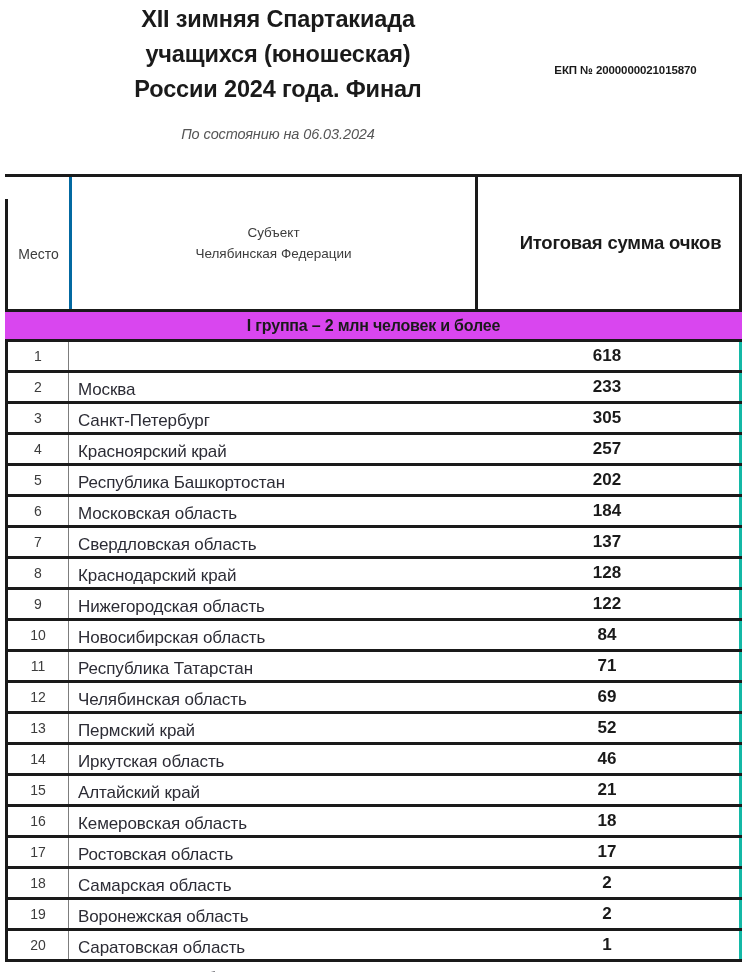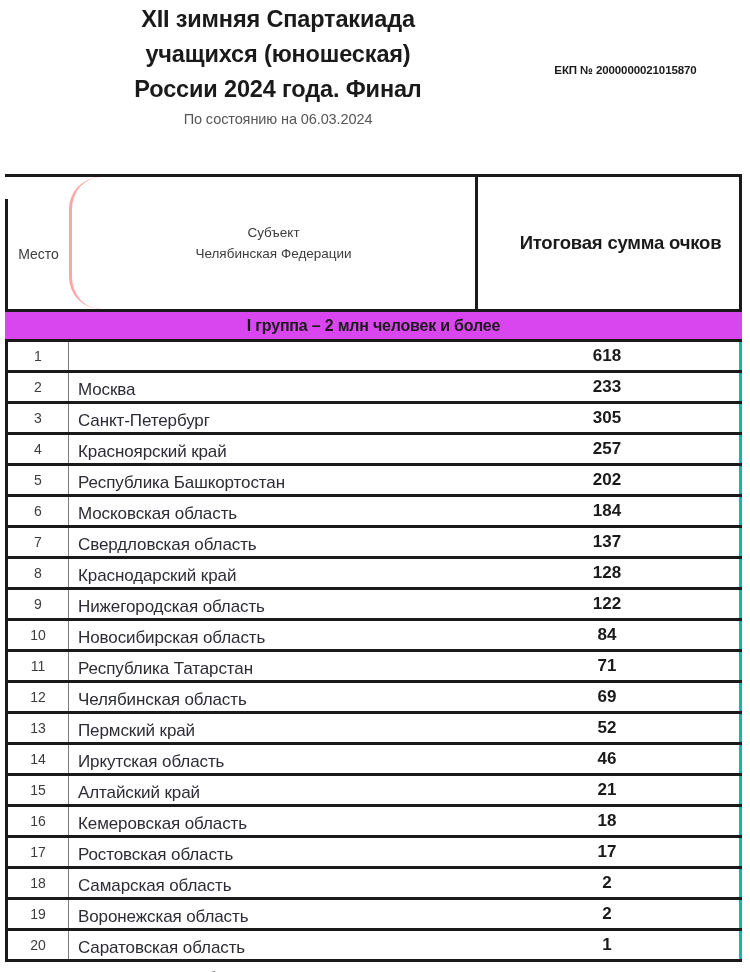--- a/index.html
+++ b/index.html
@@ -39,25 +39,26 @@
   }
   .title-line {
     font-size: 23.5px;
     font-weight: bold;
     line-height: 35px;
     letter-spacing: -0.15px;
     color: #1a1a1a;
     white-space: nowrap;
   }
   .subtitle {
-    margin-top: 4px;
+    margin-top: 19px;
     font-size: 14.5px;
     font-weight: normal;
     color: #565656;
     letter-spacing: -0.1px;
+    font-style: italic;
   }
   .ekp {
     position: absolute;
     left: 500px;
     top: 44px;
     width: 235px;
     text-align: center;
     font-size: 11.5px;
     font-weight: bold;
     letter-spacing: -0.1px;
@@ -84,21 +85,21 @@
   }
   .th {
     display: flex;
     align-items: center;
     justify-content: center;
     box-sizing: border-box;
     padding: 0 4px;
     text-align: center;
   }
   .col-place  { width: 64px;  flex: 0 0 64px;  border-left: 3px solid #1a1a1a; }
-  .col-region { width: 406px; flex: 0 0 406px; border-left: 3px solid #fca5a5; border-radius: 32px; }
+  .col-region { width: 406px; flex: 0 0 406px; border-left: 3px solid #0369a1; }
   .col-points { width: 267px; flex: 1 1 auto;  border-left: 3px solid #1a1a1a; border-right: 3px solid #1a1a1a; padding-left: 28px; }
 
   .th.col-place {
     font-size: 14px;
     color: #3c3c3c;
     font-weight: normal;
     margin-top: 22px;
   }
   .th.col-region {
     font-size: 13.5px;

